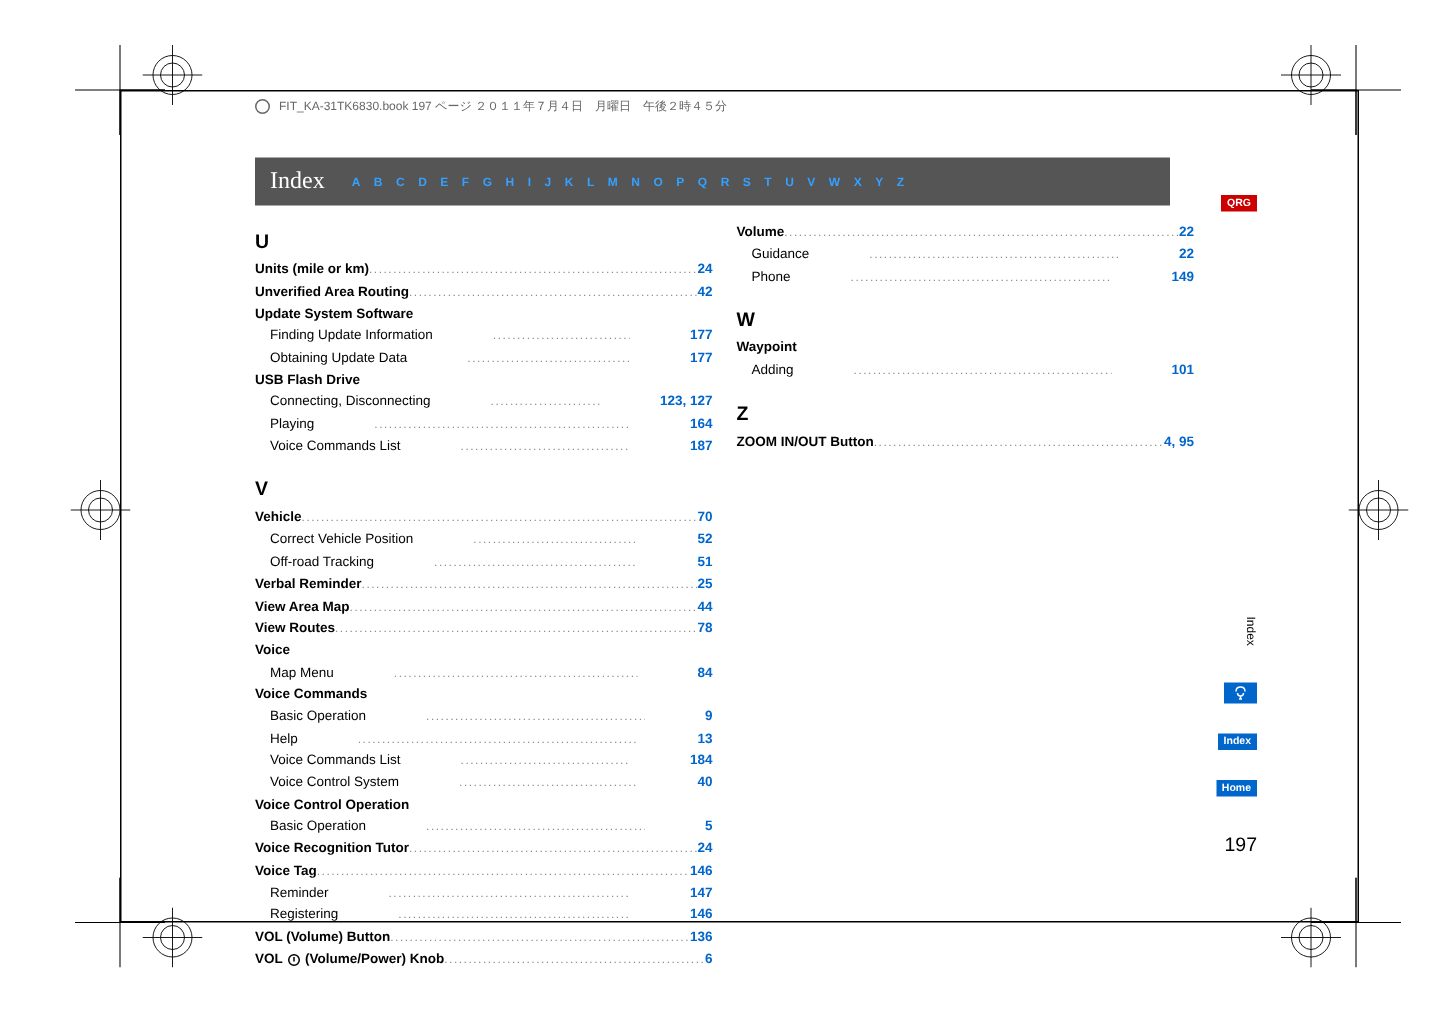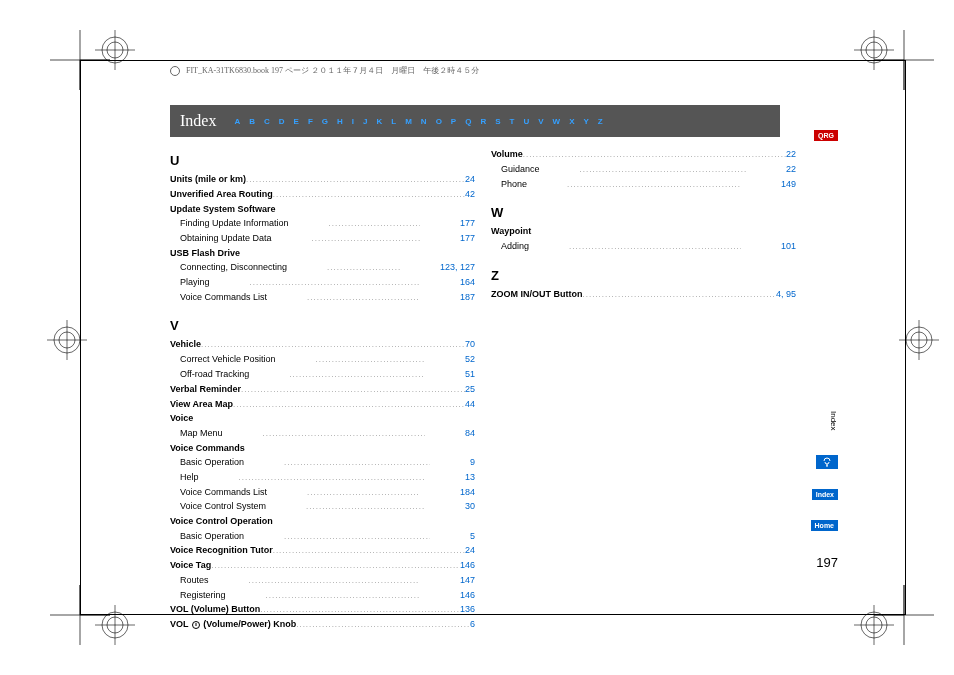--- a/index.html
+++ b/index.html
@@ -25,21 +25,20 @@
   }
   .header-stamp {
     position: absolute;
     top: 65px;
     left: 170px;
     font-size: 8px;
     color: #666;
     display: flex;
     align-items: center;
     gap: 6px;
-    font-family: Liberation Serif, serif;
   }
   .header-stamp .doticon {
     width: 10px; height: 10px; border: 0.5px solid #666; border-radius: 50%;
     display: inline-flex; align-items: center; justify-content: center;
   }
   .page-body {
     position: absolute;
     top: 105px;
     left: 170px;
     width: 610px;
@@ -91,21 +90,21 @@
   .entry .dots {
     flex: 1 1 auto;
     overflow: hidden;
     letter-spacing: 1px;
     color: #888;
     font-size: 8px;
   }
   .entry .dots::before {
     content: "..................................................................................................";
   }
-  .entry .pg { color: #0066cc; }
+  .entry .pg { color: #0066cc; font-weight: bold; }
   .entry.sub { padding-left: 10px; gap: 40px; }
   .right-tabs {
     position: absolute;
     right: 116px;
     top: 130px;
   }
   .tab {
     font-size: 7px;
     color: #fff;
     padding: 2px 4px;
@@ -343,20 +342,25 @@
         <div class="entry bold">
           <span class="term">Verbal Reminder</span>
           <span class="dots"></span>
           <span class="pg">25</span>
         </div>
         <div class="entry bold">
           <span class="term">View Area Map</span>
           <span class="dots"></span>
           <span class="pg">44</span>
         </div>
+        <div class="entry bold">
+          <span class="term">View Routes</span>
+          <span class="dots"></span>
+          <span class="pg">78</span>
+        </div>
         <div class="entry bold noref">
           <span class="term">Voice</span>
         </div>
         <div class="entry sub">
           <span class="term">Map Menu</span>
           <span class="dots"></span>
           <span class="pg">84</span>
         </div>
         <div class="entry bold noref">
           <span class="term">Voice Commands</span>
@@ -372,42 +376,42 @@
           <span class="pg">13</span>
         </div>
         <div class="entry sub">
           <span class="term">Voice Commands List</span>
           <span class="dots"></span>
           <span class="pg">184</span>
         </div>
         <div class="entry sub">
           <span class="term">Voice Control System</span>
           <span class="dots"></span>
-          <span class="pg">30</span>
+          <span class="pg">40</span>
         </div>
         <div class="entry bold noref">
           <span class="term">Voice Control Operation</span>
         </div>
         <div class="entry sub">
           <span class="term">Basic Operation</span>
           <span class="dots"></span>
           <span class="pg">5</span>
         </div>
         <div class="entry bold">
           <span class="term">Voice Recognition Tutor</span>
           <span class="dots"></span>
           <span class="pg">24</span>
         </div>
         <div class="entry bold">
           <span class="term">Voice Tag</span>
           <span class="dots"></span>
           <span class="pg">146</span>
         </div>
         <div class="entry sub">
-          <span class="term">Routes</span>
+          <span class="term">Reminder</span>
           <span class="dots"></span>
           <span class="pg">147</span>
         </div>
         <div class="entry sub">
           <span class="term">Registering</span>
           <span class="dots"></span>
           <span class="pg">146</span>
         </div>
         <div class="entry bold">
           <span class="term">VOL (Volume) Button</span>

